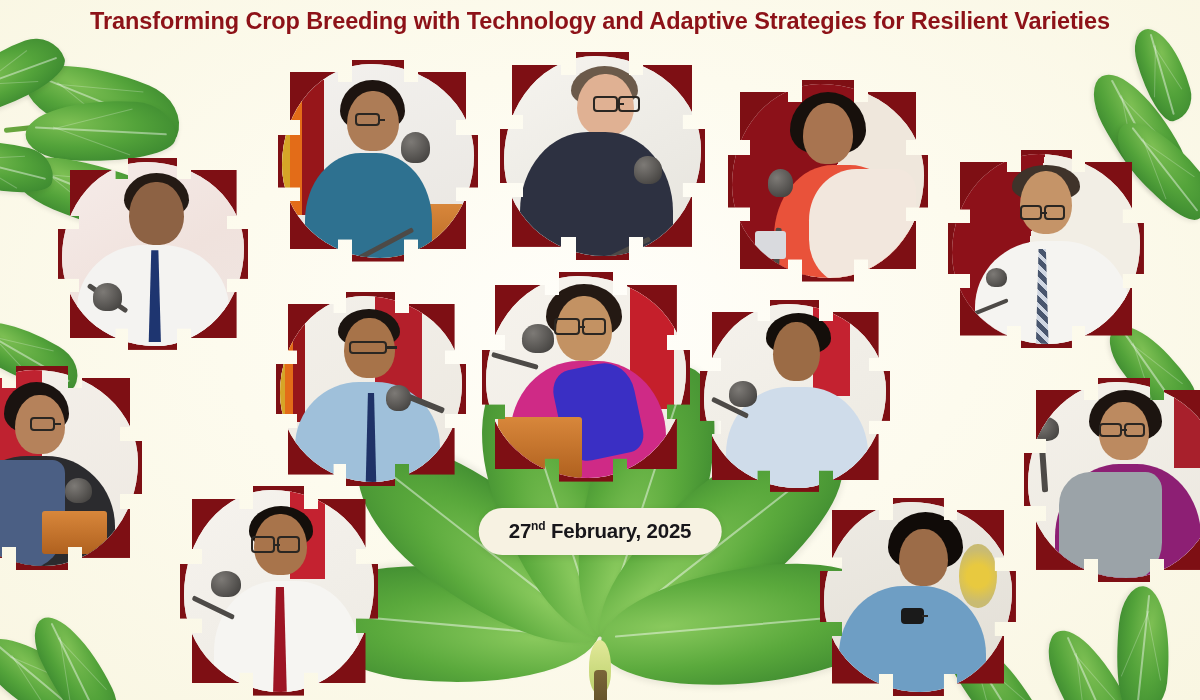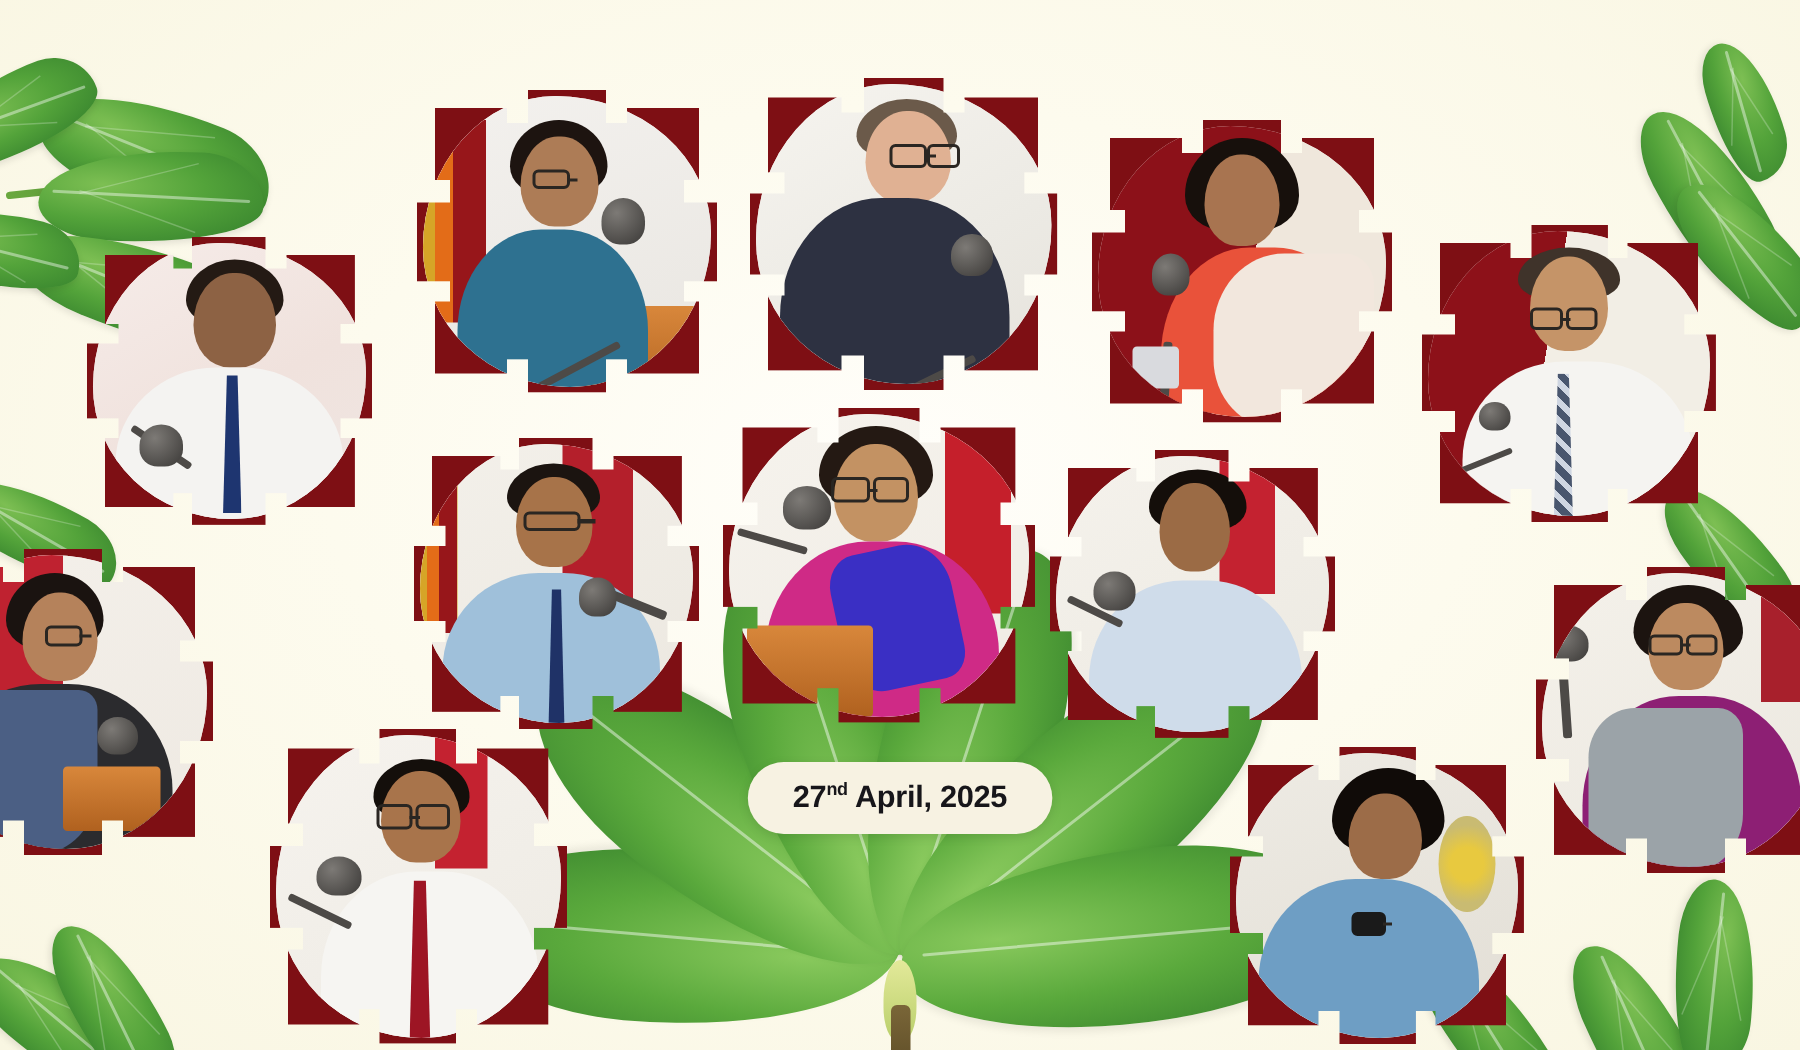--- a/index.html
+++ b/index.html
@@ -306,20 +306,21 @@
     <div class="lobe" style="transform:rotate(-38deg);">
         <i></i>
       </div>
     <div class="lobe" style="transform:rotate(-5deg);">
         <i></i>
       </div>
     <div class="bud"></div>
     <div class="trunk"></div>
   </div>
 
+  <h1 class="title">Transforming Crop Breeding with Technology and Adaptive Strategies for Resilient Varieties</h1>
 
   <div class="photo scallop" style="left:58px;top:158px;width:190px;height:192px;">
     <div class="frame">
       <div class="inner">
         <div class="pf-bg" style="background:linear-gradient(150deg,#f6ece9,#f0e2dd 55%,#efe6e2);"></div>
         <div class="p-hair" style="left:34%;top:6%;width:36%;height:24%;background:#241a14;"></div>
         <div class="p-head" style="left:37%;top:11%;width:30%;height:34%;background:#8d6244;"></div>
         <div class="p-body" style="left:8%;top:45%;width:84%;height:58%;background:#f4f3f1;"></div>
         <div class="p-tie" style="left:44%;top:48%;width:14%;height:50%;background:#1e3570;"></div>
         <div class="p-mic-stem" style="left:10%;top:80%;width:26%;height:5px;transform:rotate(34deg);"></div>
@@ -496,16 +497,16 @@
         <div class="p-flag" style="left:72%;top:22%;width:20%;height:34%;background:radial-gradient(circle,#e8c93f 30%,#c9bb72 70%);border-radius:50%;"></div>
         <div class="p-hair" style="left:34%;top:5%;width:40%;height:30%;background:#100b08;"></div>
         <div class="p-head" style="left:40%;top:14%;width:26%;height:30%;background:#9c6c48;"></div>
         <div class="p-body" style="left:8%;top:44%;width:78%;height:60%;background:#6e9ec4;"></div>
         <div class="p-glasses" style="left:41%;top:56%;width:12%;height:8%;border-color:#1a1a1a;background:#1a1a1a;"></div>
       </div>
     </div>
   </div>
 
   <div class="date-pill">
-    <span>27</span><sup>nd</sup><span> April, 2025</span>
+    <span>27</span><sup>nd</sup><span> February, 2025</span>
   </div>
 
 </div>
 
 </body></html>

